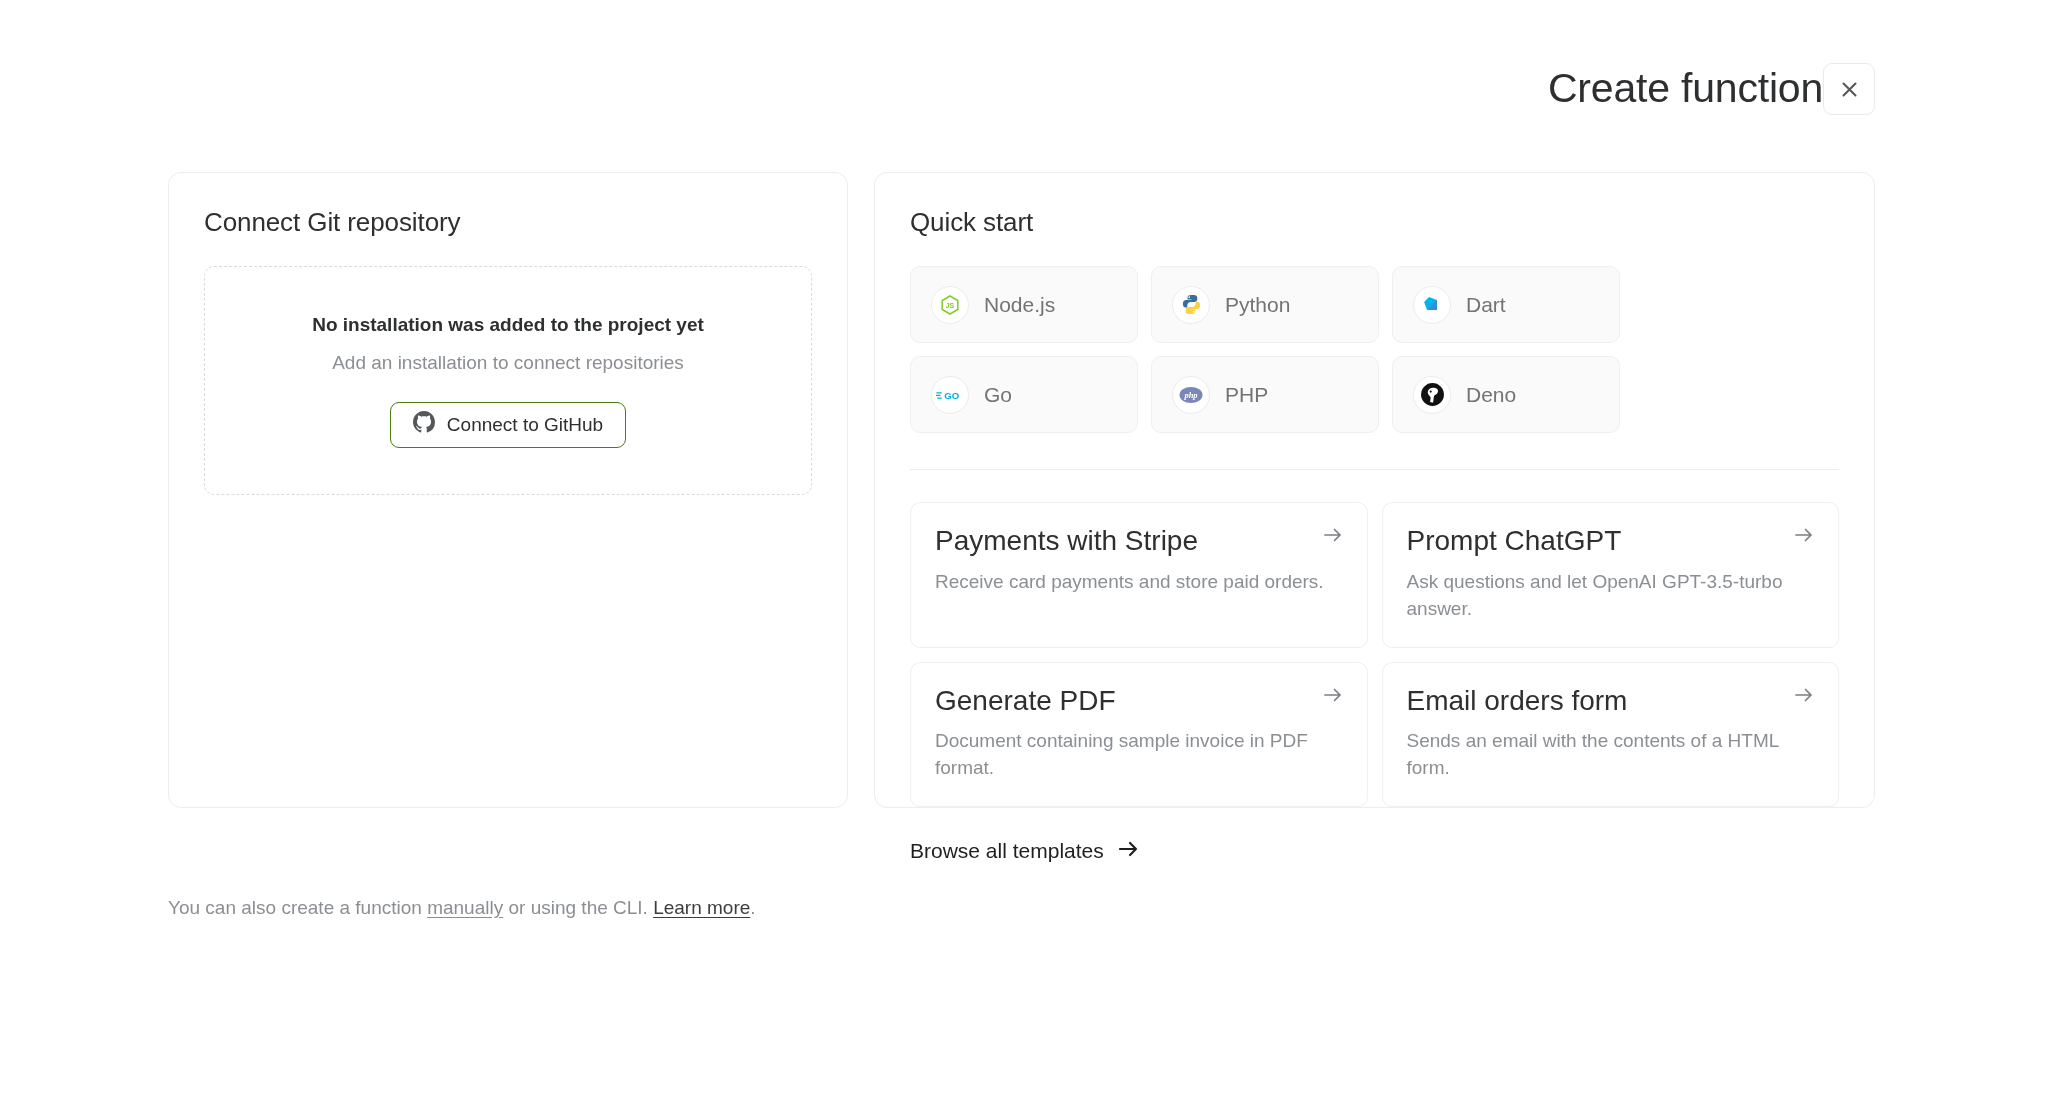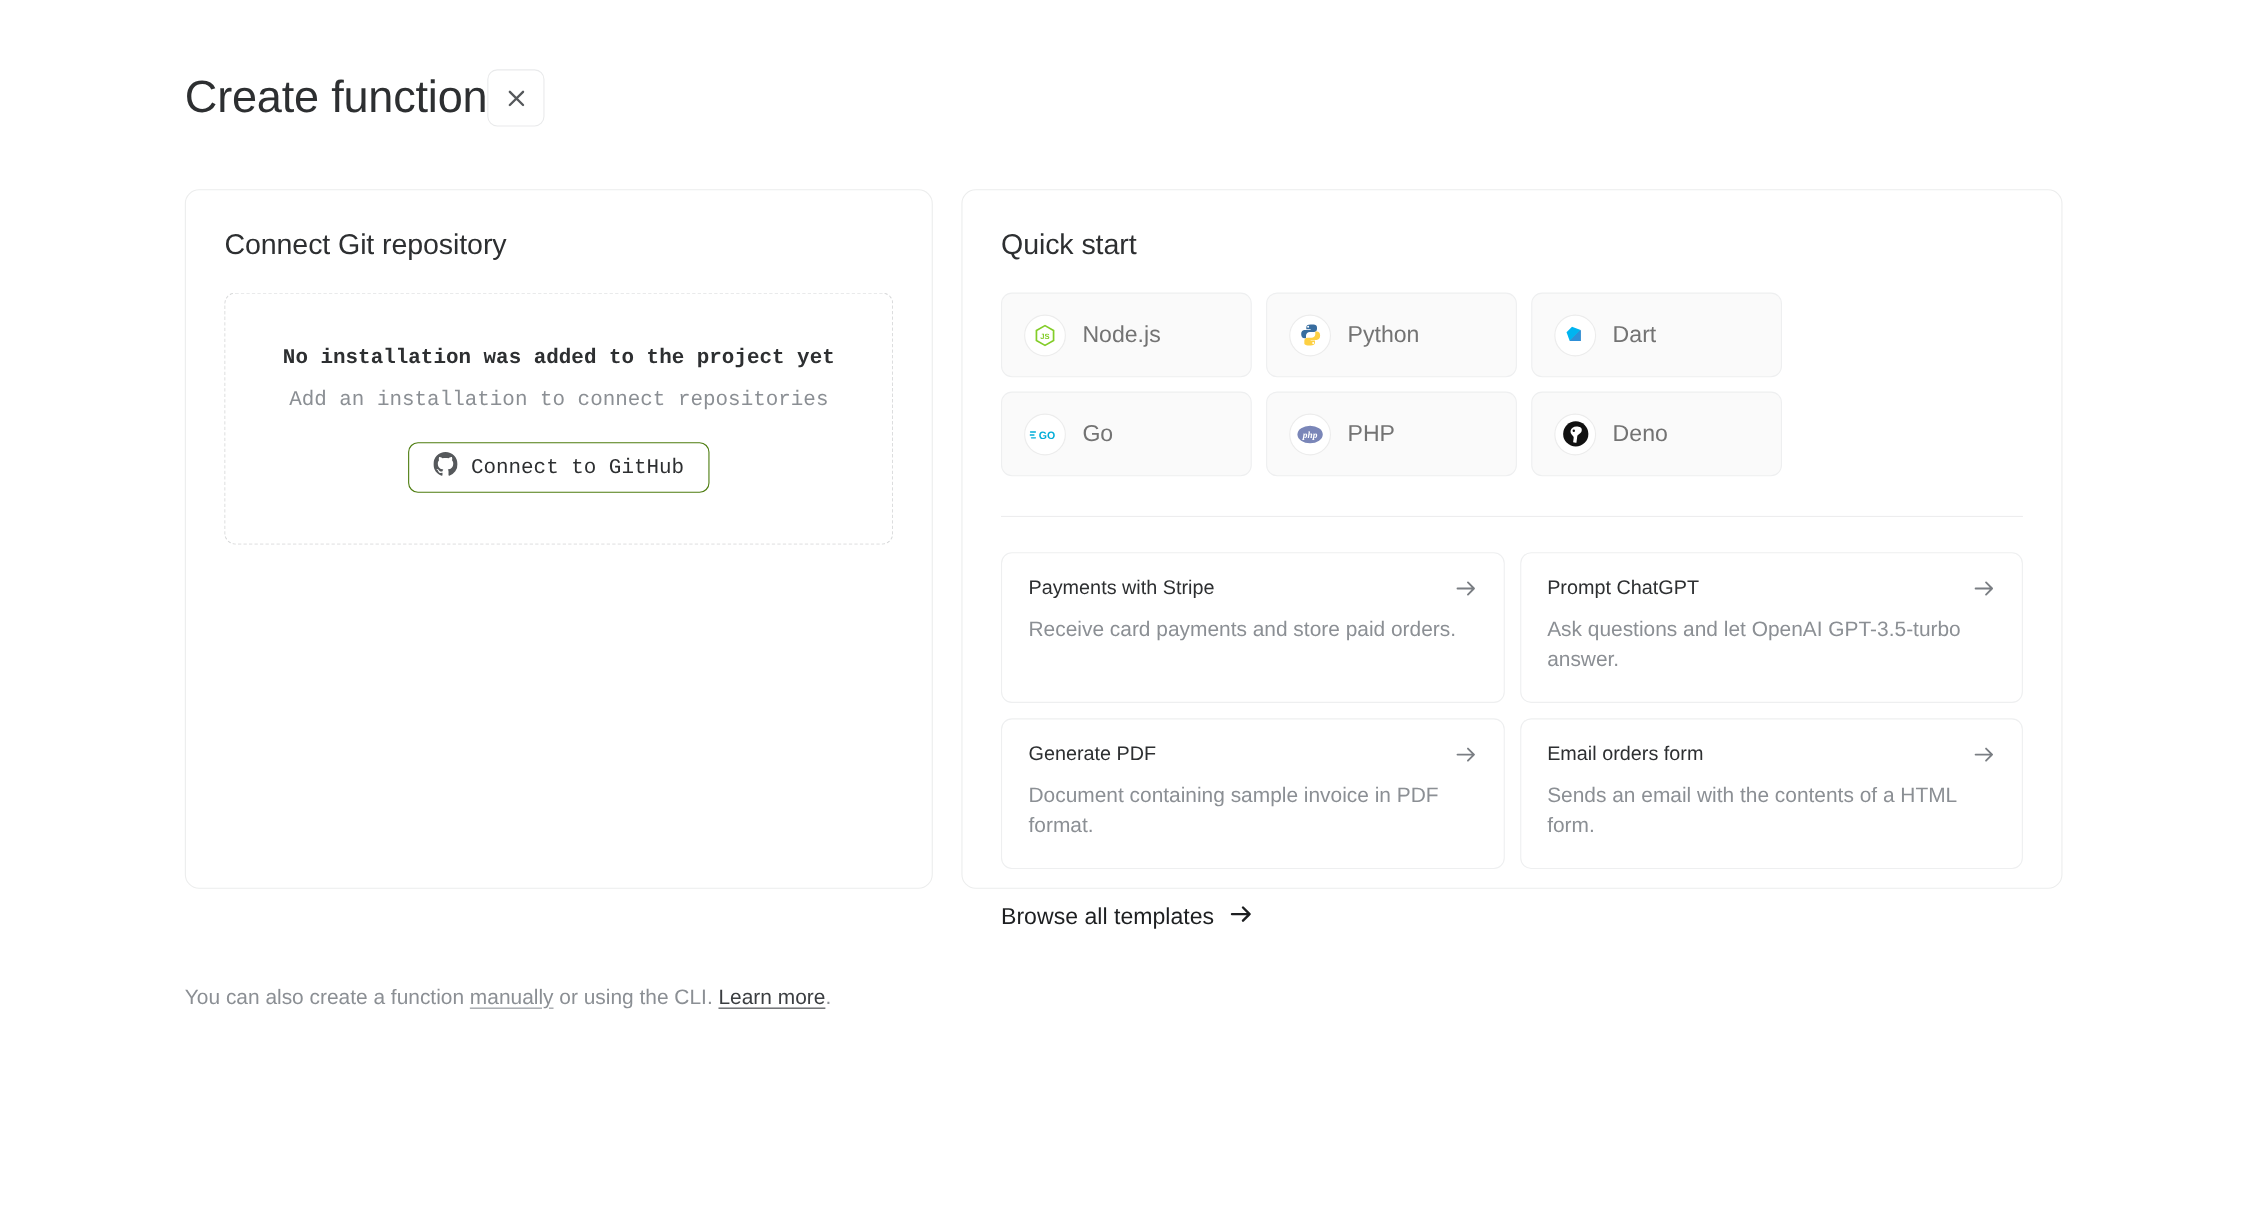--- a/index.html
+++ b/index.html
@@ -21,21 +21,21 @@
 
   
   .header {
     position: absolute;
     left: 168px;
     top: 58px;
     width: 1707px;
     height: 62px;
     display: flex;
     align-items: center;
-    justify-content: flex-start;
+    justify-content: flex-end;
   }
 
   .page-title {
     font-size: 41px;
     font-weight: 400;
     color: #2d2f31;
     letter-spacing: -0.2px;
     line-height: 1.1;
   }
 
@@ -91,21 +91,20 @@
   
   .empty-state {
     border: 1px dashed #d9dadb;
     border-radius: 10px;
     height: 229px;
     display: flex;
     flex-direction: column;
     align-items: center;
     justify-content: center;
     gap: 0px;
-    font-family: Liberation Mono, monospace;
   }
 
   .empty-title {
     font-size: 19px;
     font-weight: 700;
     color: #2d2f31;
     margin-bottom: 16px;
   }
 
   .empty-subtitle {
@@ -193,21 +192,21 @@
   }
 
   .template-head {
     display: flex;
     align-items: flex-start;
     justify-content: space-between;
     gap: 12px;
   }
 
   .template-title {
-    font-size: 18px;
+    font-size: 28px;
     color: #2d2f31;
     line-height: 1.2;
   }
 
   .template-arrow {
     flex: 0 0 auto;
     margin-top: 2px;
   }
 
   .template-desc {

